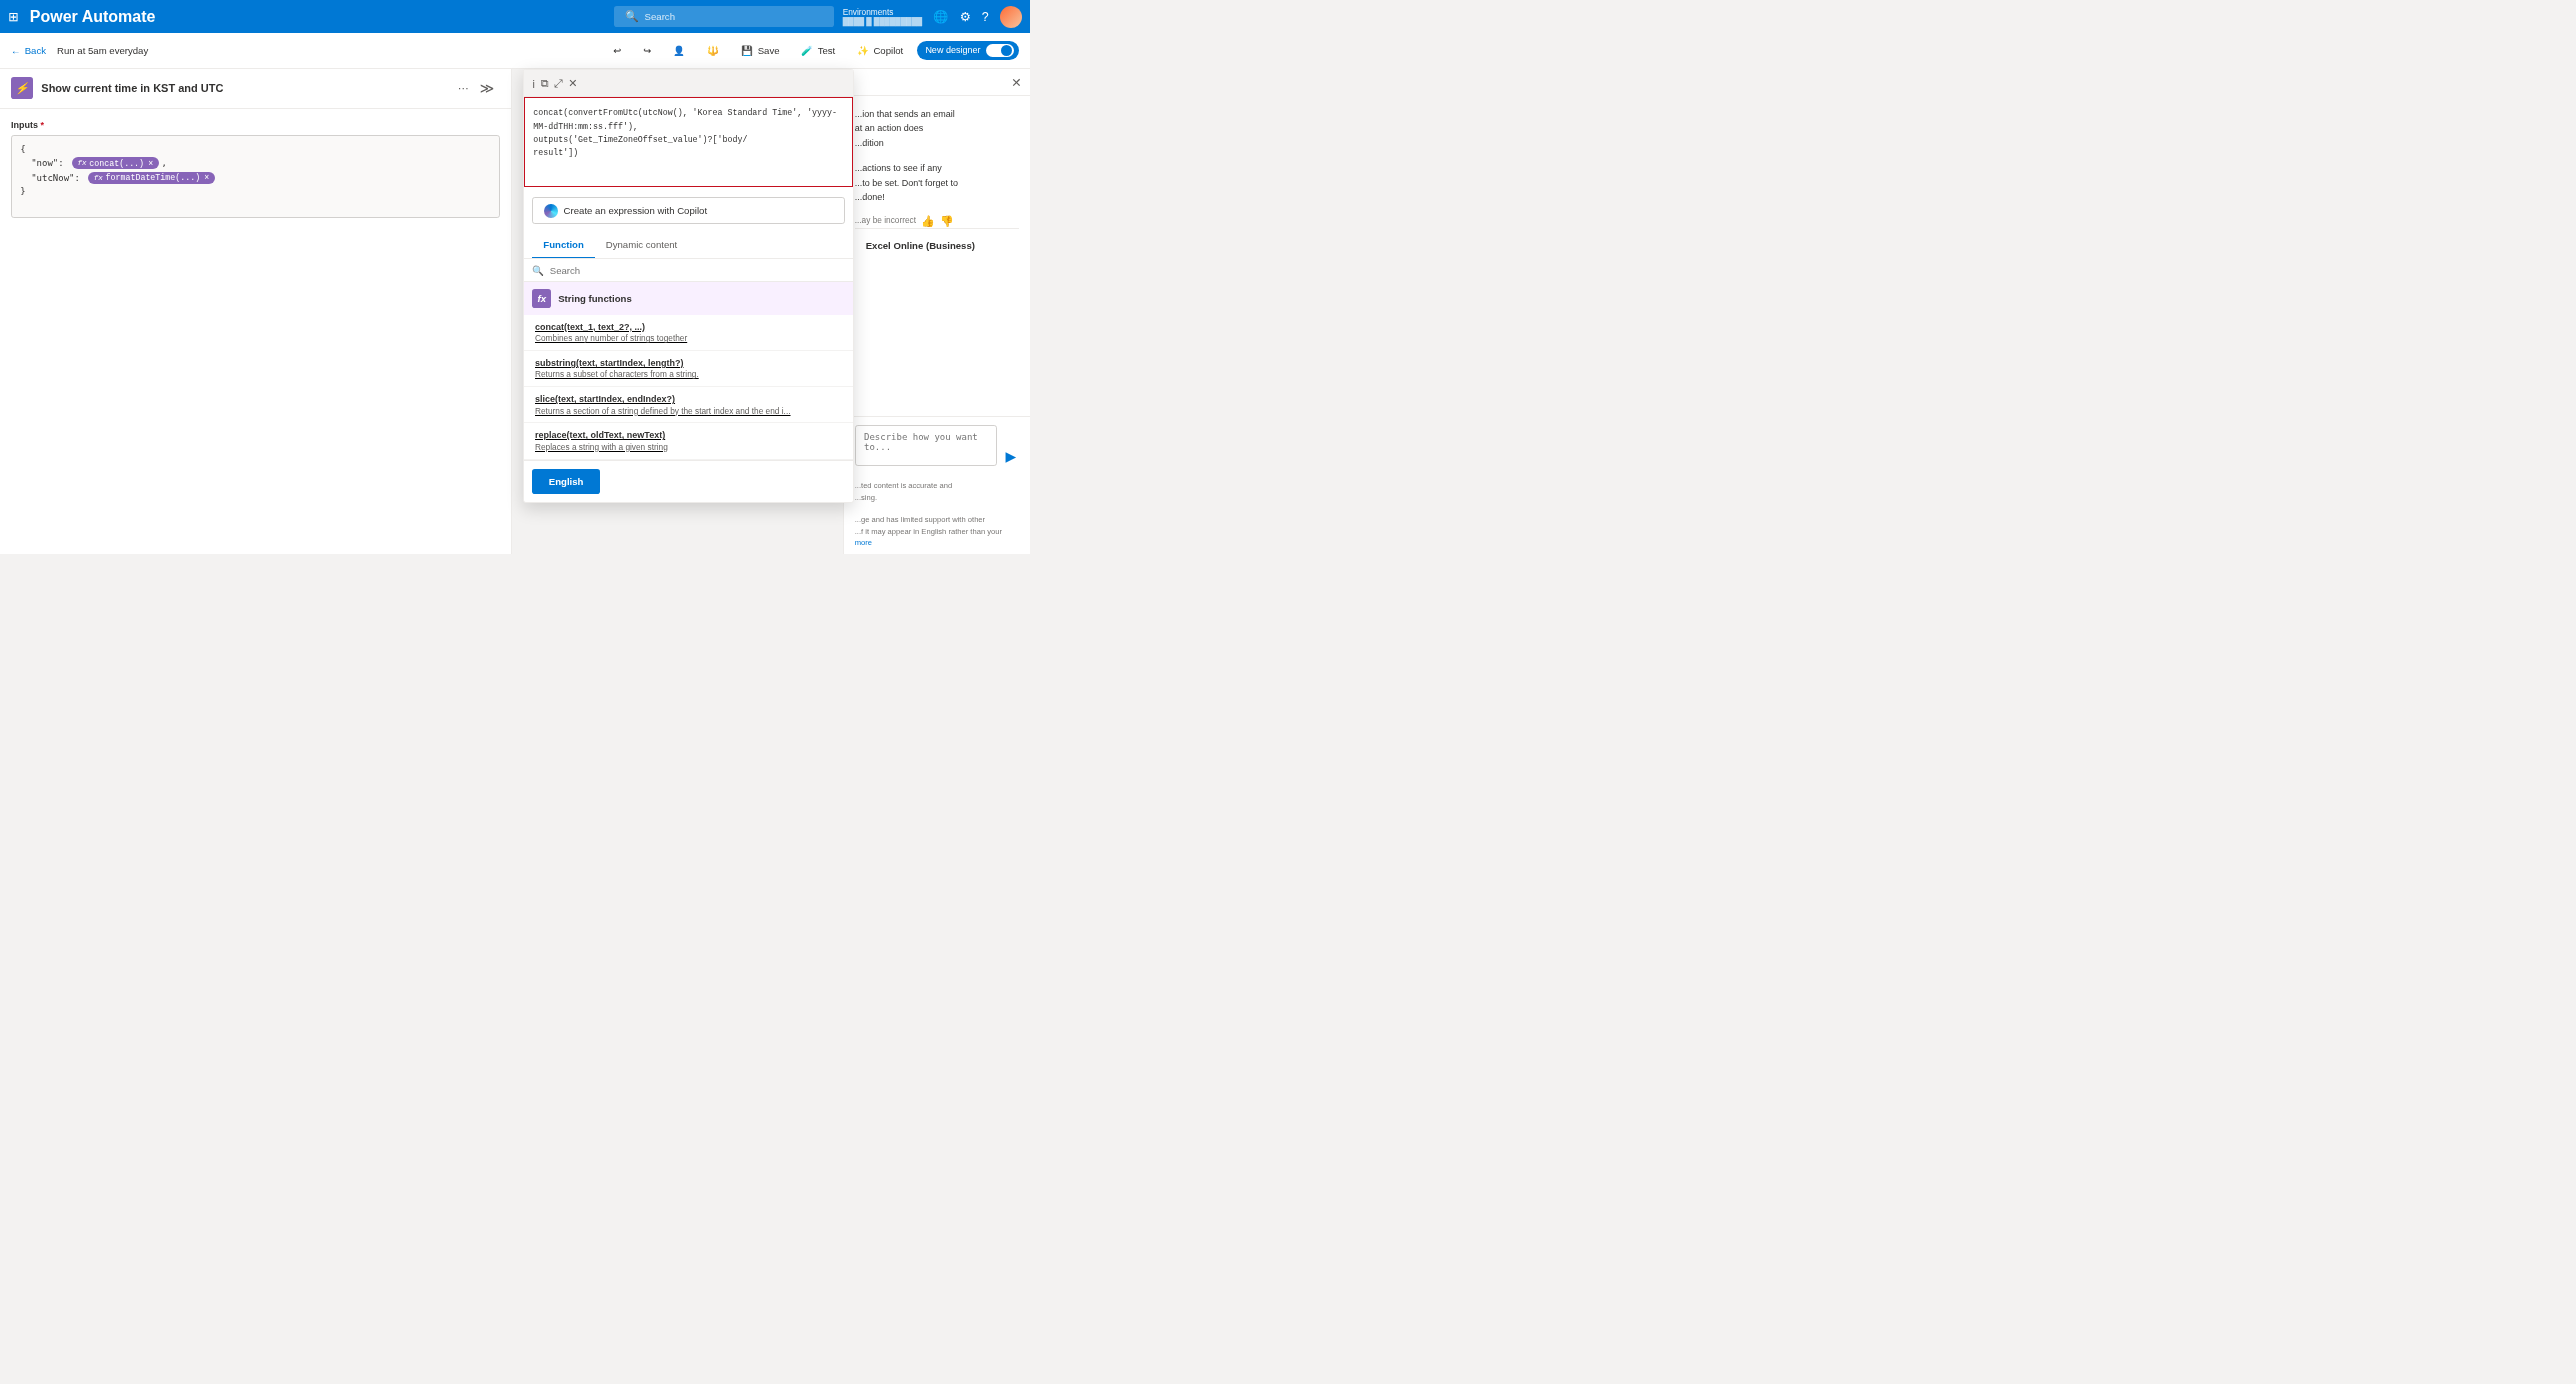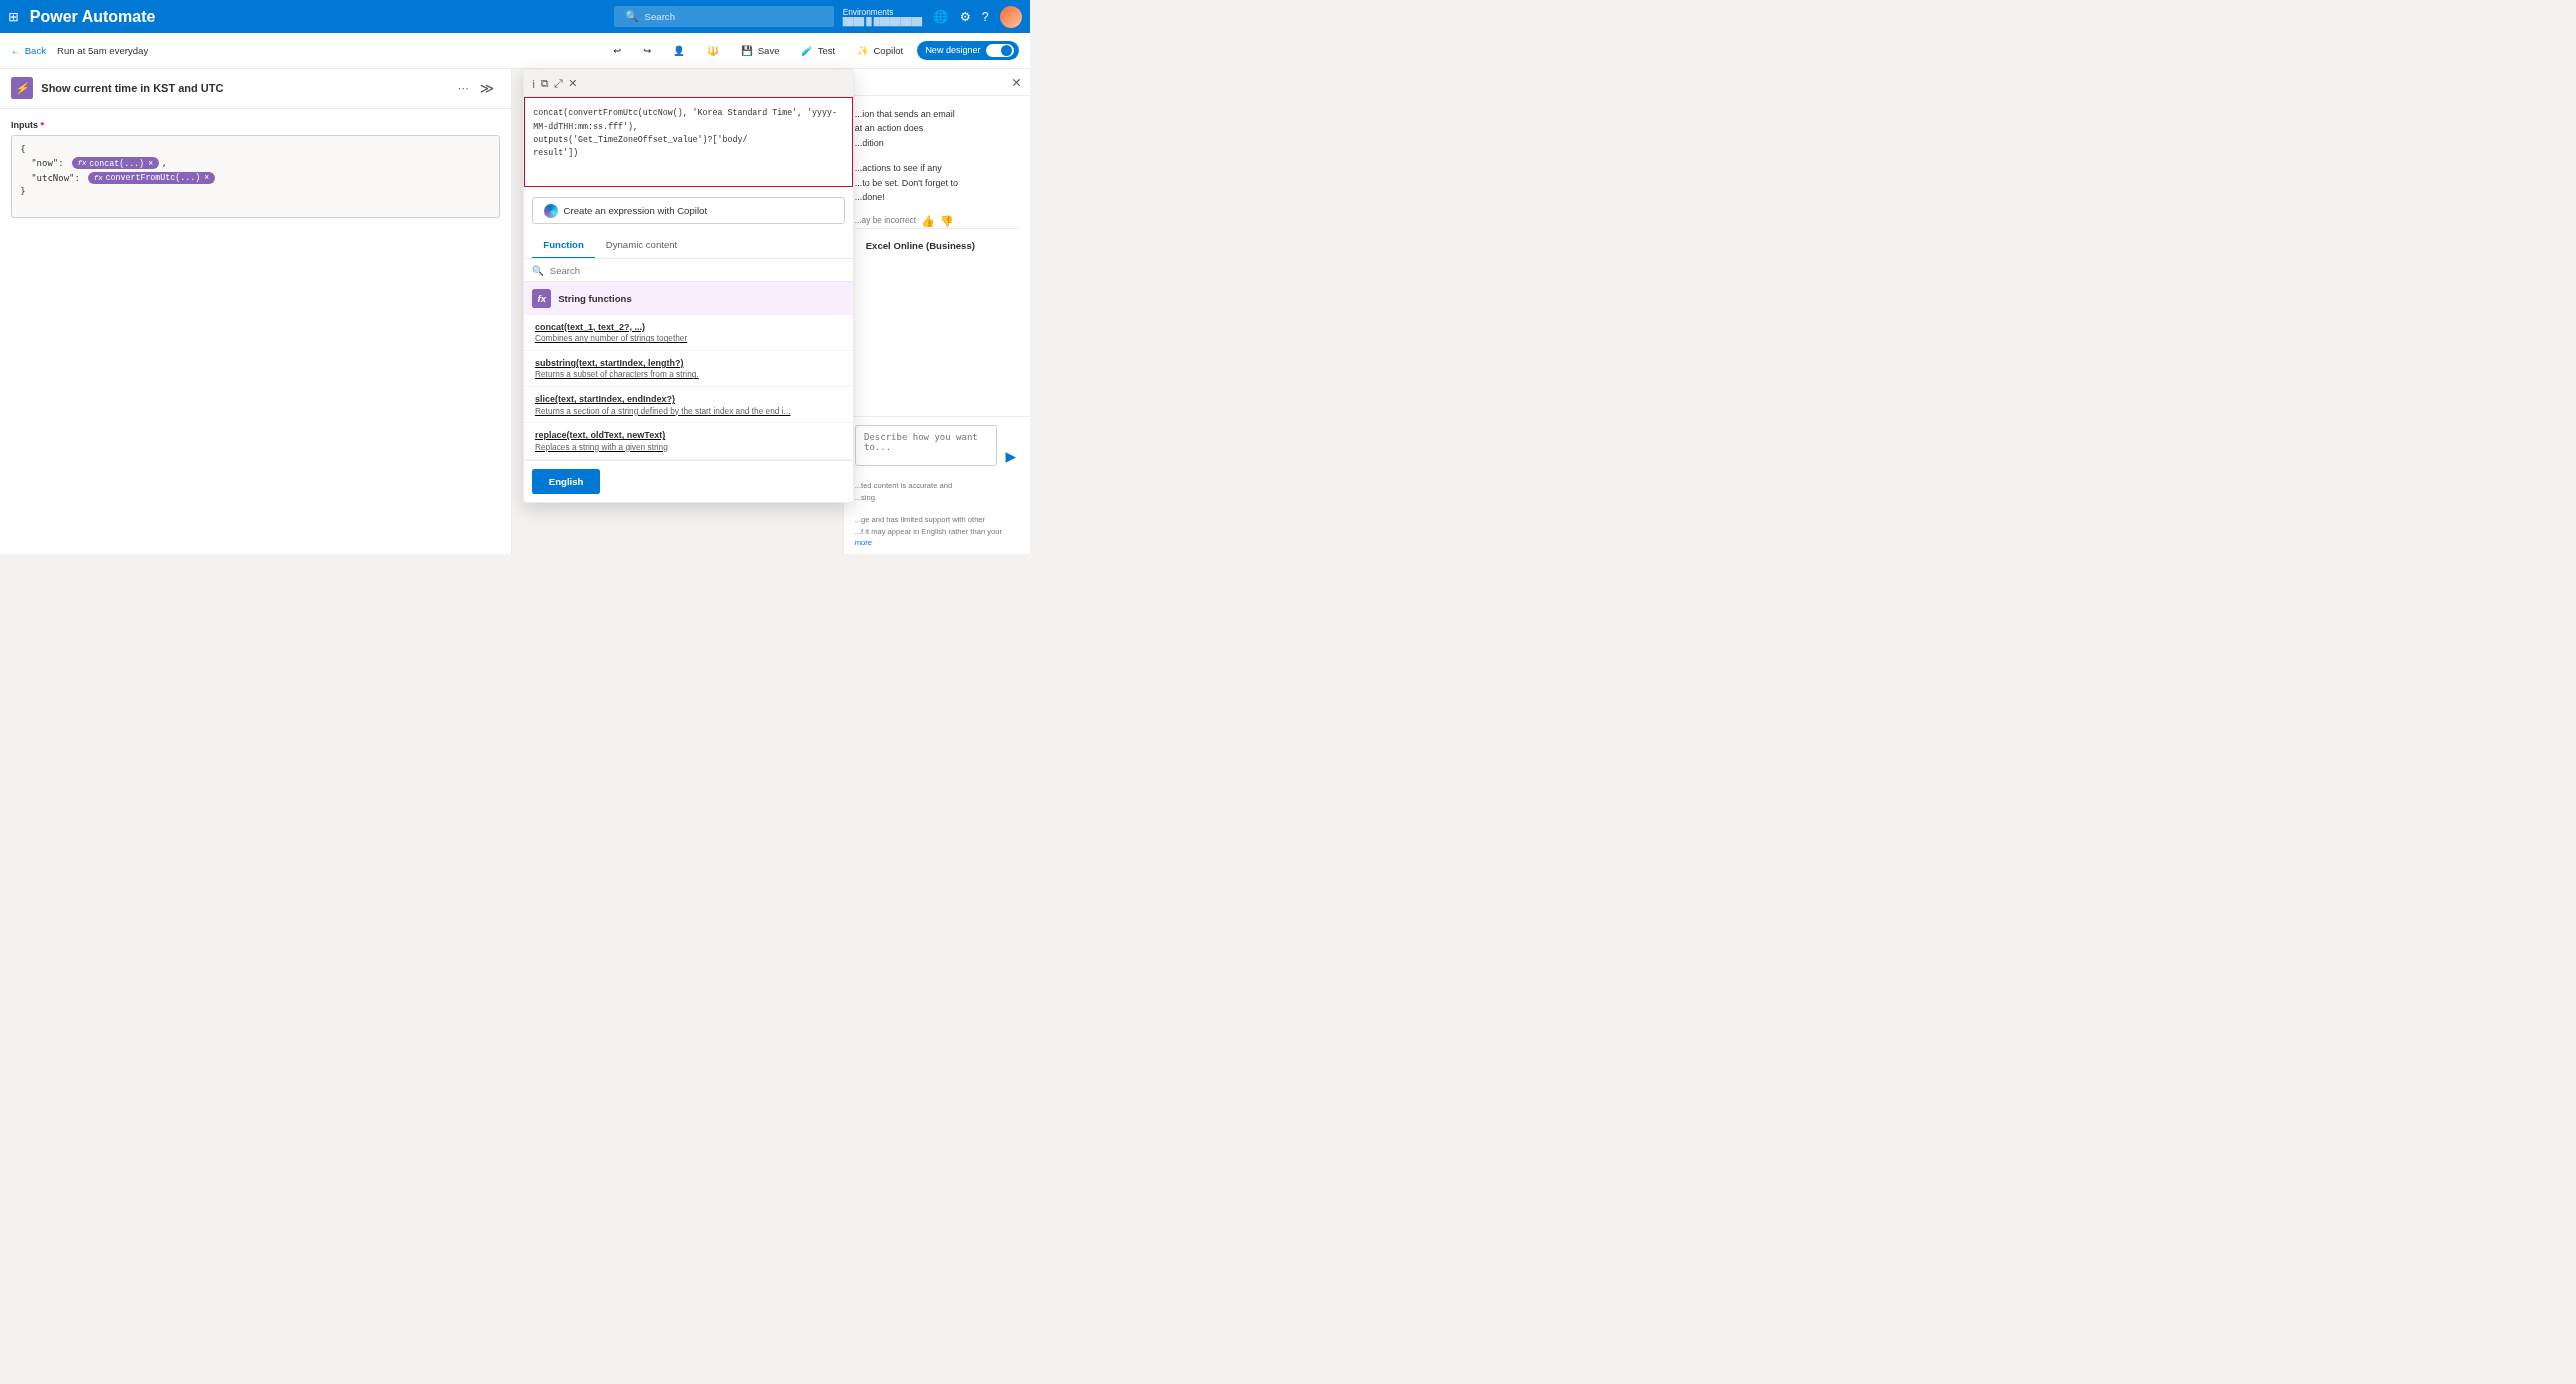--- a/index.html
+++ b/index.html
@@ -263,21 +263,21 @@
             <span class="fx">fx</span>
             <span>concat(...)</span>
             <span class="close">×</span>
           </span>
           <span class="code-text">,</span>
         </div>
         <div class="code-line">
           <span class="code-text">&nbsp;&nbsp;"utcNow":&nbsp;</span>
           <span class="token-chip">
             <span class="fx">fx</span>
-            <span>convertFromUtc(...)</span>
+            <span>formatDateTime(...)</span>
             <span class="close">×</span>
           </span>
         </div>
         <div class="code-line">
           <span class="code-text">}</span>
         </div>
       </div>
     </div>
   </div>
 

